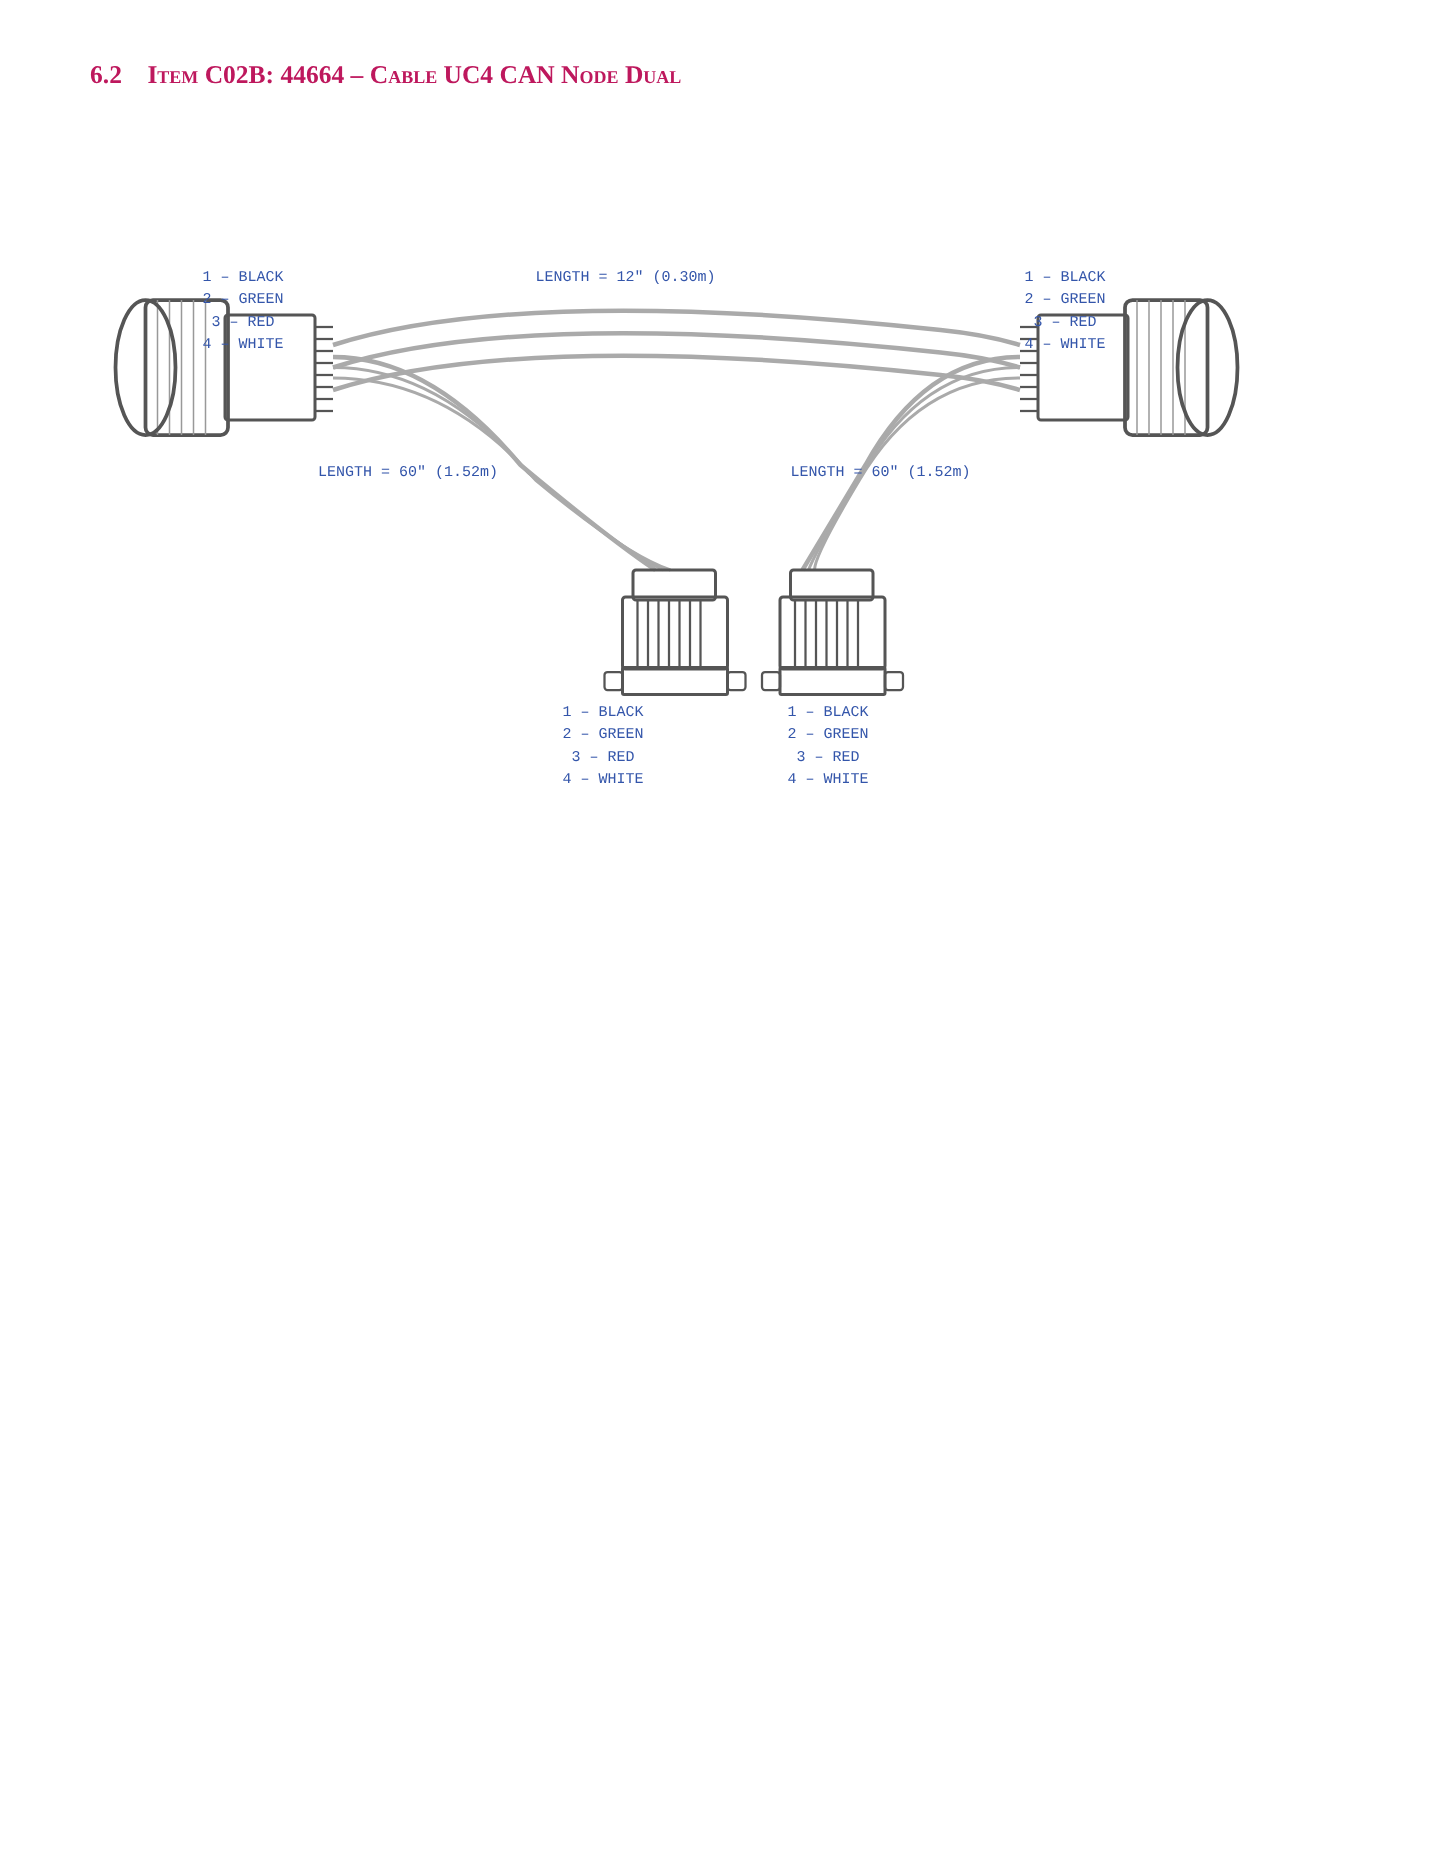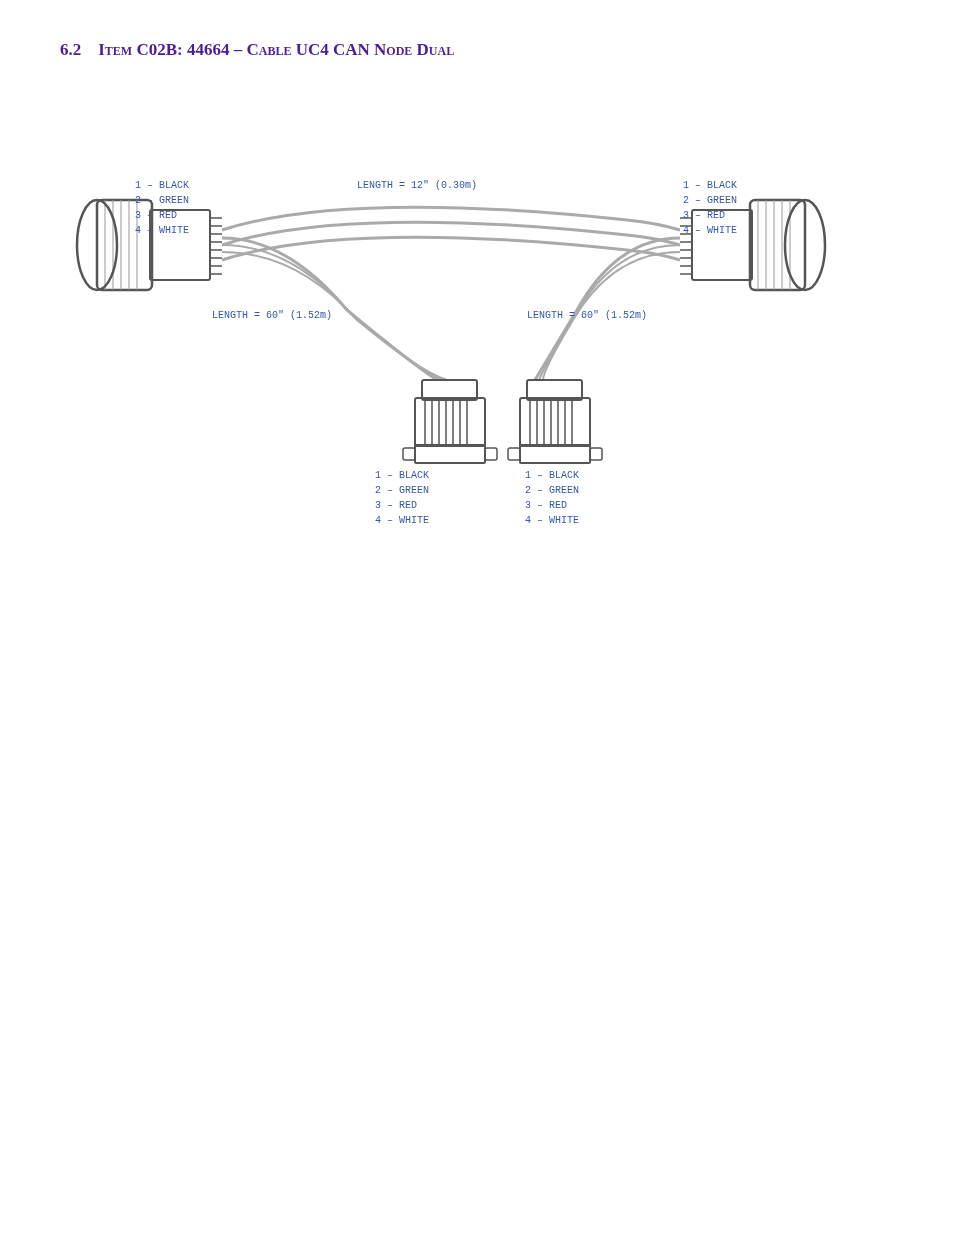--- a/index.html
+++ b/index.html
@@ -14,21 +14,21 @@
       width: 954px;
       min-height: 1235px;
       padding: 40px 60px;
       position: relative;
     }
     .section-title {
       font-family: Georgia, 'Times New Roman', serif;
       font-size: 17px;
       font-weight: bold;
       margin-bottom: 30px;
-      color: #4c1d95;
+      color: #be185d;
     }
     .section-title .number {
       font-variant: normal;
     }
     .section-title .smallcaps {
       font-variant: small-caps;
     }
     .diagram-container {
       position: relative;
       width: 820px;
@@ -36,20 +36,21 @@
       margin: 0 auto;
     }
     
     .anno {
       position: absolute;
       font-size: 10px;
       color: #3355aa;
       font-family: 'Courier New', Courier, monospace;
       line-height: 1.5;
       white-space: nowrap;
+      text-align: center;
     }
     
     .diagram-svg {
       position: absolute;
       top: 0;
       left: 0;
       width: 100%;
       height: 100%;
     }
   </style>

